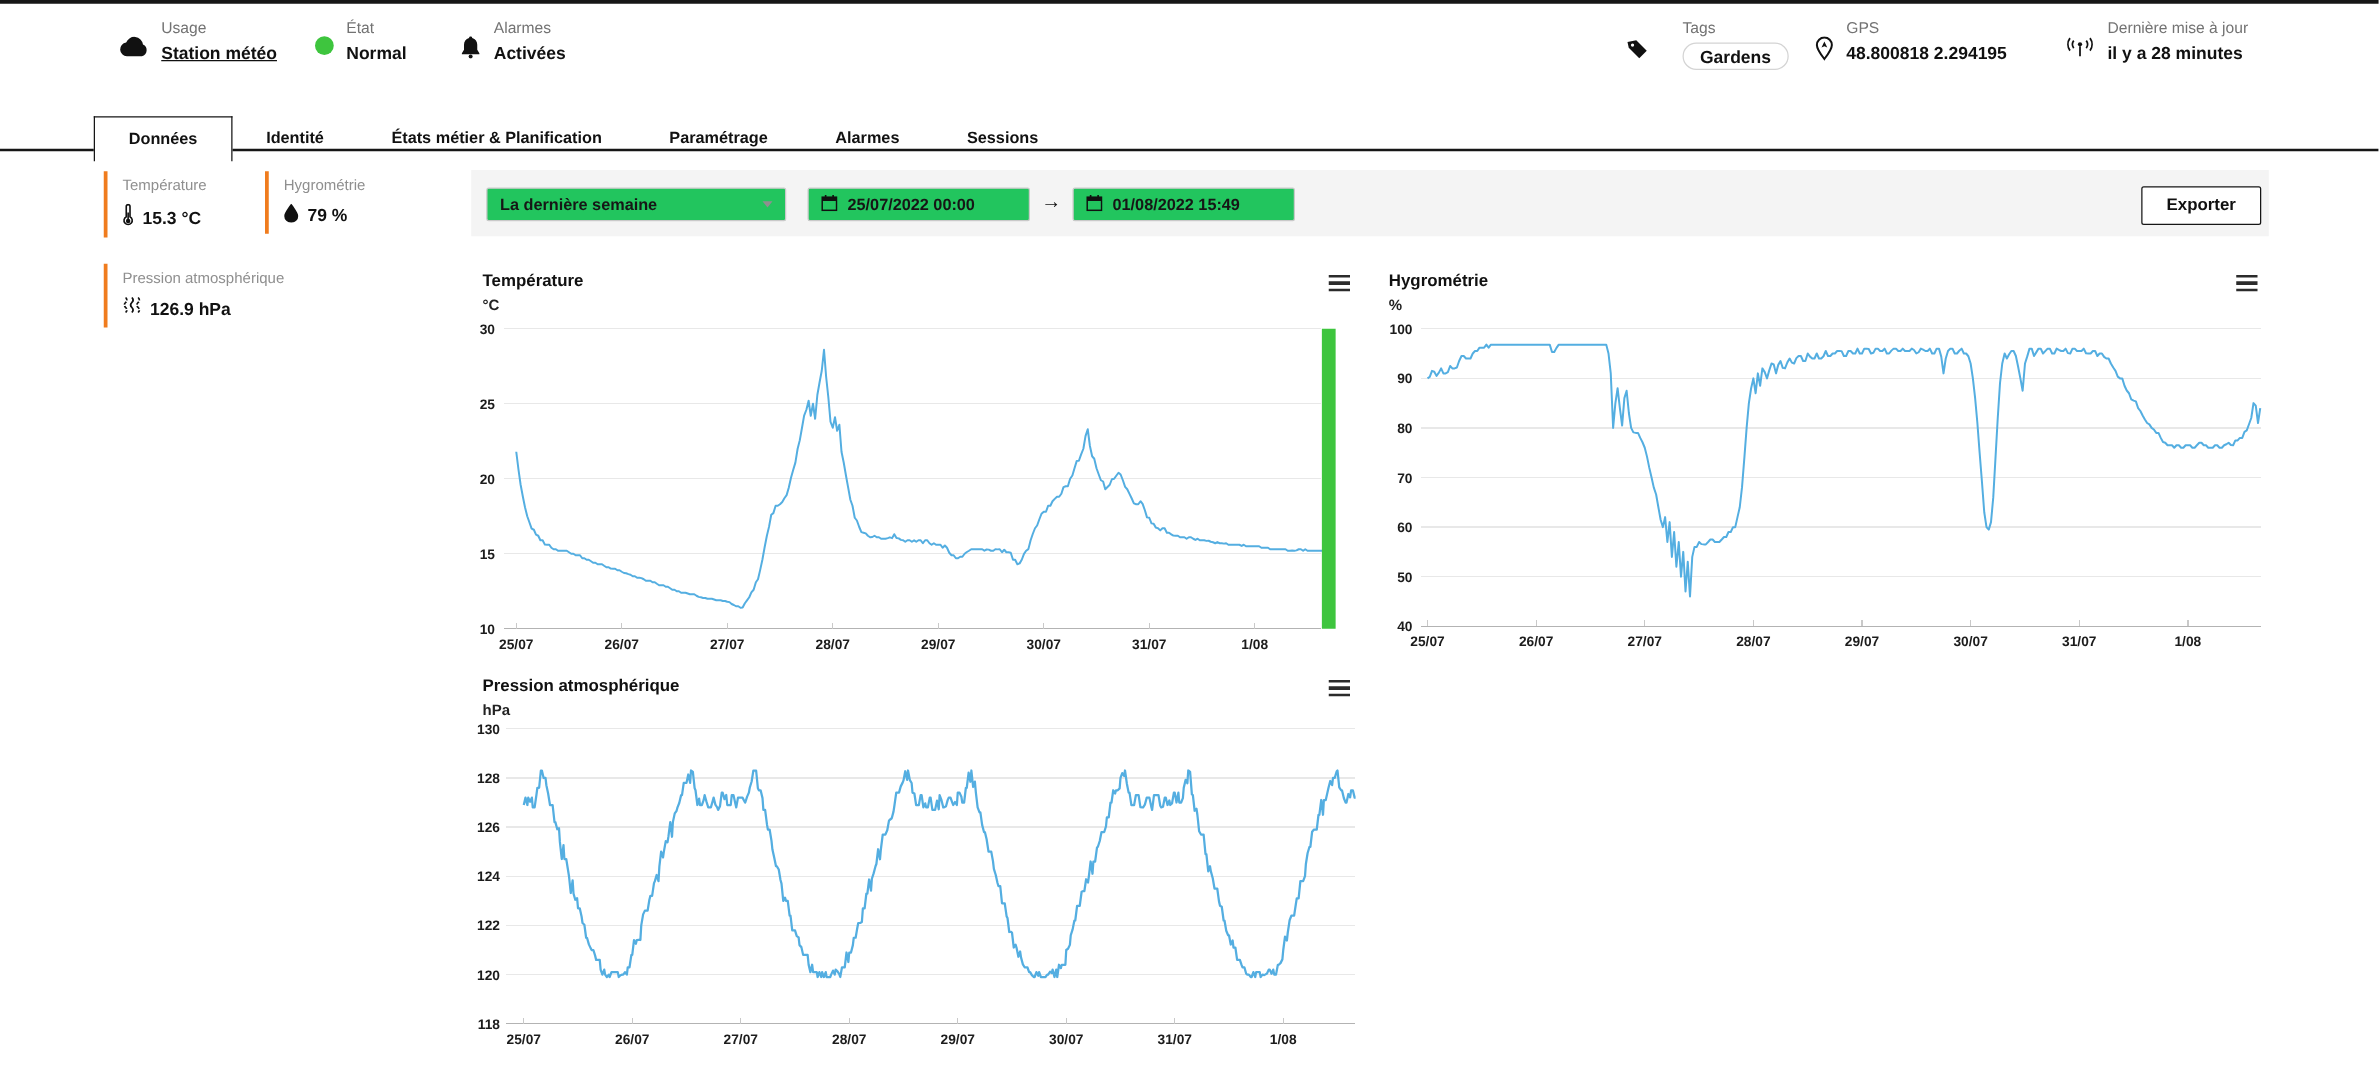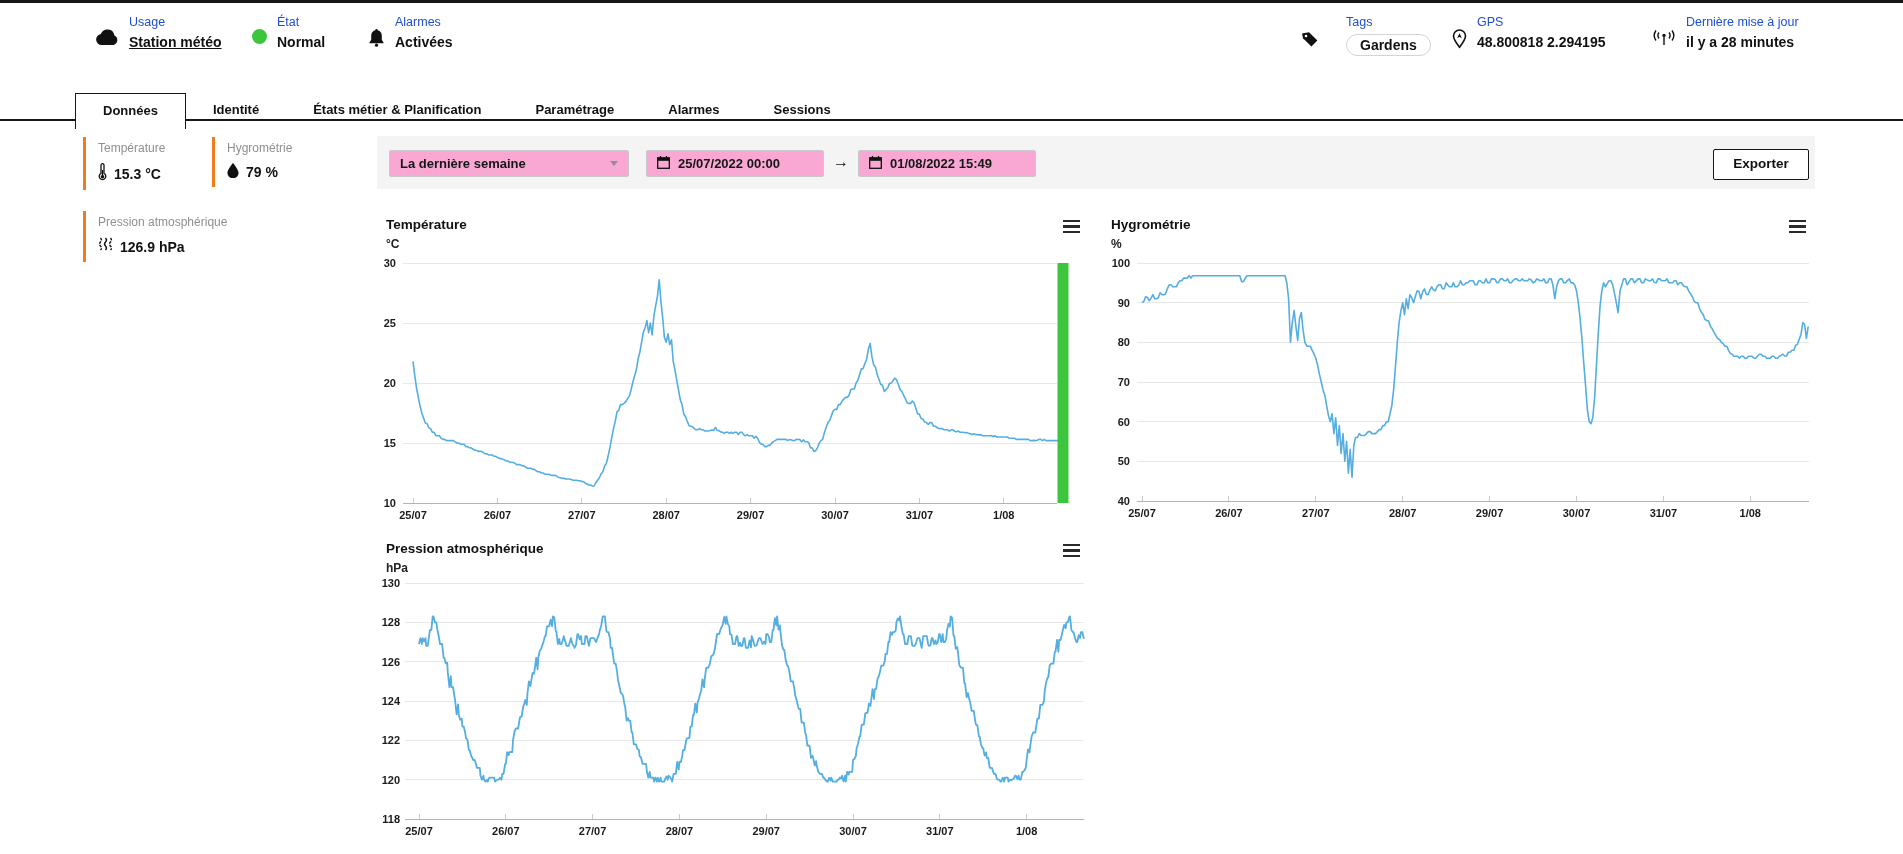--- a/index.html
+++ b/index.html
@@ -2,40 +2,40 @@
 <html><head>
 <meta charset="utf-8">
 <style>
   html,body{margin:0;padding:0;background:#fff;}
   body{font-family:"Liberation Sans",sans-serif;color:#111;}
   #app{position:relative;width:1903px;height:854px;background:#fff;overflow:hidden;border-top:3px solid #161616;}
 
   
   .hgroup{position:absolute;top:12px;display:flex;align-items:flex-start;}
   .hicon{margin-top:14px;margin-right:10px;display:flex;align-items:center;justify-content:center;}
-  .hcol .hlabel{font-size:12.5px;color:#1d4ed8;margin-bottom:5px;}
+  .hcol .hlabel{font-size:12.5px;color:#737373;margin-bottom:5px;}
   .hcol .hvalue{font-size:14px;font-weight:700;color:#111;}
   .hvalue.link{text-decoration:underline;cursor:pointer;}
   .status-dot{width:15px;height:15px;border-radius:50%;}
   .pill{display:inline-block;border:1.5px solid #d4d4d4;border-radius:15px;padding:2px 13px;font-size:14px;font-weight:700;background:#fff;}
 
   
   .topline{position:absolute;top:116px;left:0;width:100%;height:2px;background:#161616;}
   .tabs{position:absolute;top:90px;left:75px;display:flex;height:34px;z-index:3;justify-content:flex-end;}
   .tab{padding:0 27px;line-height:34px;font-size:13px;font-weight:700;color:#111;cursor:pointer;white-space:nowrap;}
   .tab.active{background:#fff;border:1px solid #161616;border-bottom:none;height:36px;box-sizing:border-box;}
 
   
   .card{position:absolute;border-left:3px solid #f07c1e;padding:4px 10px 6px 12px;background:#fff;cursor:pointer;}
   .card .clabel{font-size:12px;color:#8f8f8f;margin-bottom:8px;}
   .card .cvalue{font-size:14px;font-weight:700;color:#111;display:flex;align-items:center;gap:7px;}
 
   
   .band{position:absolute;left:377px;top:133px;width:1438px;height:53px;background:#f4f4f4;}
-  .field{position:absolute;background:#f9a8d4;border:1px solid #c9c9c9;border-radius:2px;height:27px;box-sizing:border-box;display:flex;align-items:center;font-size:13px;font-weight:700;color:#161616;cursor:pointer;}
+  .field{position:absolute;background:#22c55e;border:1px solid #c9c9c9;border-radius:2px;height:27px;box-sizing:border-box;display:flex;align-items:center;font-size:13px;font-weight:700;color:#161616;cursor:pointer;}
   .sel{left:389px;top:147px;width:240px;padding:0 10px;justify-content:space-between;}
   .caret{width:0;height:0;border-left:4.5px solid transparent;border-right:4.5px solid transparent;border-top:5px solid #8f8f8f;}
   .datef{padding:12px 10px;gap:8px;}
   .d1{left:646px;top:147px;width:178px;}
   .d2{left:858px;top:147px;width:178px;}
   .arrow{position:absolute;left:833px;top:150px;font-size:16px;font-weight:700;}
   .export{position:absolute;left:1713px;top:146px;width:96px;height:31px;box-sizing:border-box;background:#fff;border:1.5px solid #161616;border-radius:2px;font-size:13.5px;font-weight:700;text-align:center;line-height:28px;cursor:pointer;}
 
   
   .ctitle{position:absolute;font-size:13.5px;font-weight:700;color:#111;}

